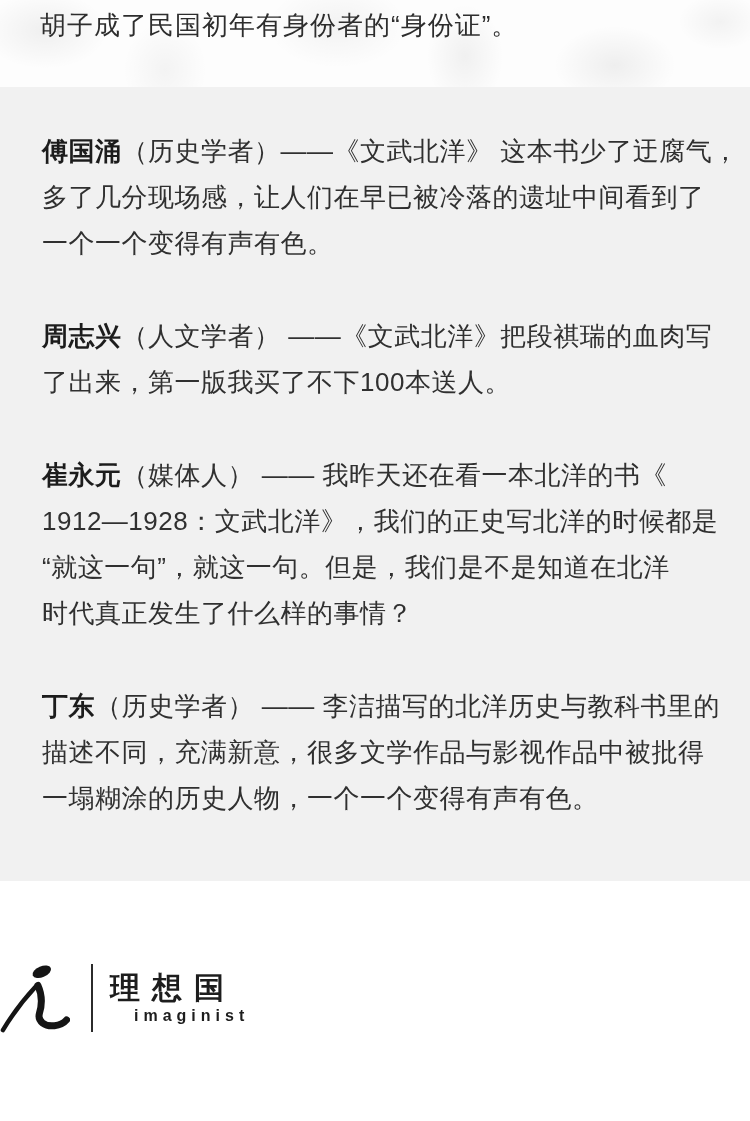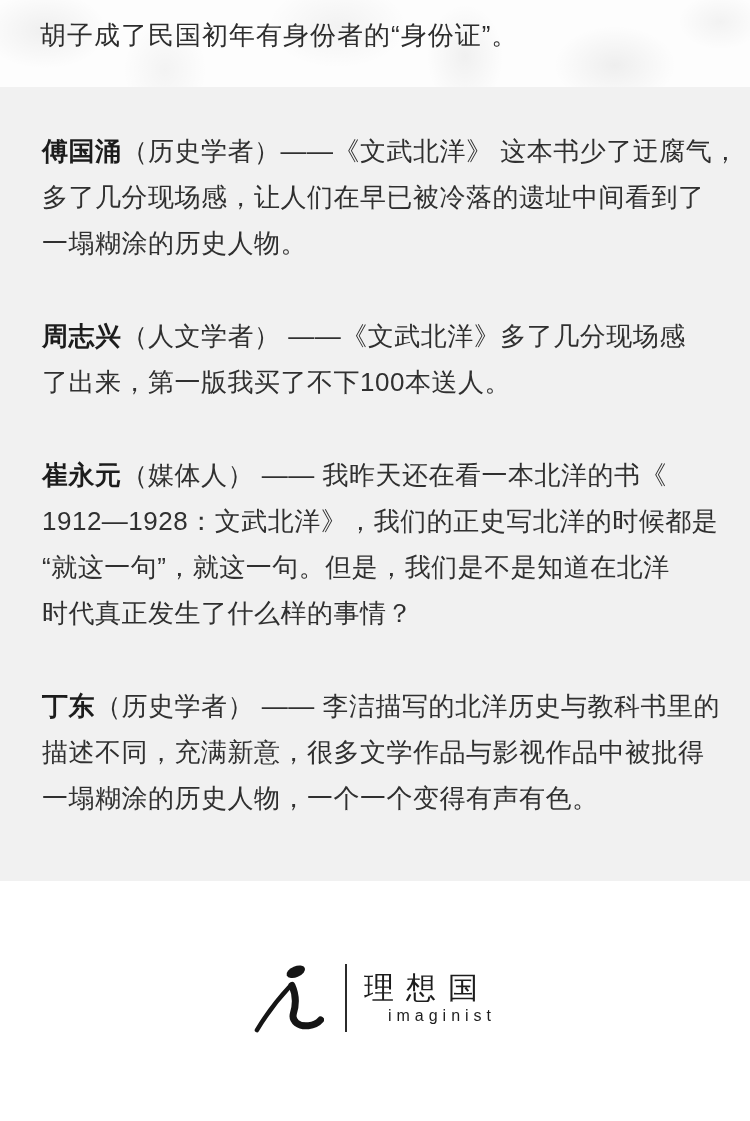--- a/index.html
+++ b/index.html
@@ -25,21 +25,21 @@
       radial-gradient(ellipse 60px 70px at 22% 80%, rgba(0,0,0,0.04), transparent 70%),
       radial-gradient(ellipse 100px 60px at 45% 30%, rgba(0,0,0,0.045), transparent 70%),
       radial-gradient(ellipse 55px 75px at 62% 65%, rgba(0,0,0,0.05), transparent 70%),
       radial-gradient(ellipse 85px 55px at 82% 75%, rgba(0,0,0,0.06), transparent 72%),
       radial-gradient(ellipse 60px 40px at 96% 25%, rgba(0,0,0,0.045), transparent 70%),
       #fdfdfd;
   }
   .hero-caption{
     position:absolute;
     left:40px;
-    top:16px;
+    top:6px;
     font-size:26px;
     line-height:38px;
     letter-spacing:1px;
     color:#2d2d2d;
     white-space:nowrap;
   }
   
   .panel{
     height:794px;
     background:var(--panel-bg);
@@ -63,21 +63,22 @@
   }
   
   .footer{
     height:240px;
     background:var(--page-bg);
     padding-top:80px;
   }
   .logo{
     display:flex;
     align-items:center;
-    justify-content:center;
+    justify-content:flex-start;
+    font-weight:bold;
   }
   .logo-mark{
     width:70px;
     height:74px;
     flex:0 0 auto;
   }
   .logo-divider{
     width:2px;
     height:68px;
     background:#2b2b2b;
@@ -112,25 +113,25 @@
 
   <div class="hero">
     <div class="hero-caption">胡子成了民国初年有身份者的“身份证”。</div>
   </div>
 
   <div class="panel">
 
     <p class="quote">
       <span class="line"><b>傅国涌</b><span>（历史学者）——《文武北洋》 这本书少了迂腐气，</span></span>
       <span class="line">多了几分现场感，让人们在早已被冷落的遗址中间看到了</span>
-      <span class="line">一塌糊涂的历史人物。</span>
+      <span class="line">一个一个变得有声有色。</span>
     </p>
 
     <p class="quote">
-      <span class="line"><b>周志兴</b><span>（人文学者） ——《文武北洋》多了几分现场感</span></span>
+      <span class="line"><b>周志兴</b><span>（人文学者） ——《文武北洋》把段祺瑞的血肉写</span></span>
       <span class="line">了出来，第一版我买了不下100本送人。</span>
     </p>
 
     <p class="quote">
       <span class="line"><b>崔永元</b><span>（媒体人） —— 我昨天还在看一本北洋的书《</span></span>
       <span class="line">1912—1928：文武北洋》，我们的正史写北洋的时候都是</span>
       <span class="line">“就这一句”，就这一句。但是，我们是不是知道在北洋</span>
       <span class="line">时代真正发生了什么样的事情？</span>
     </p>
 

